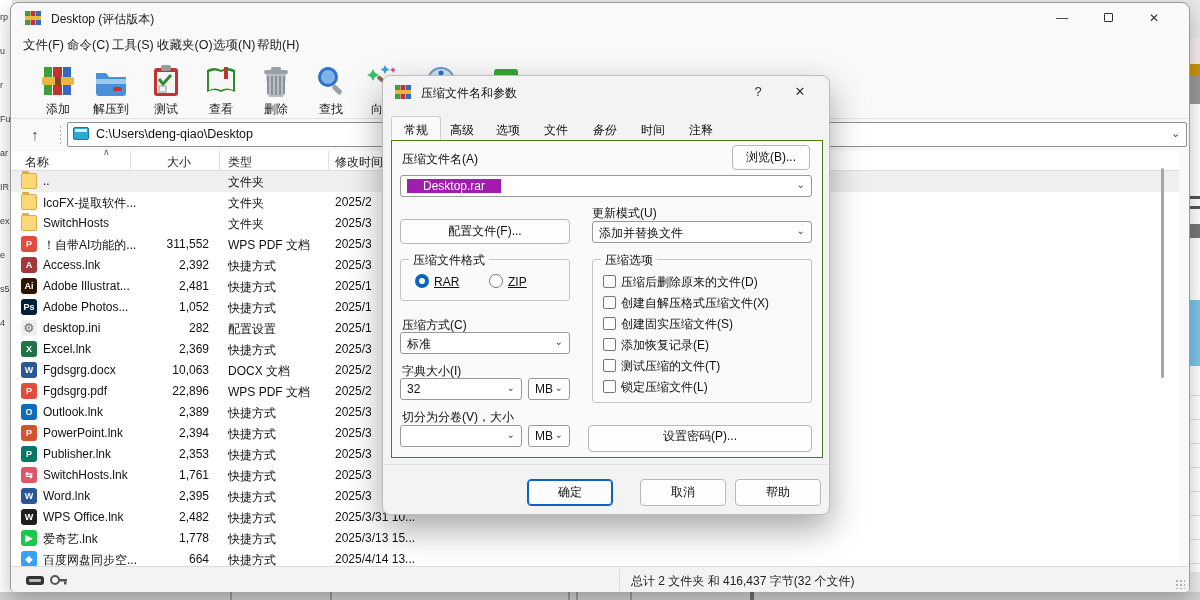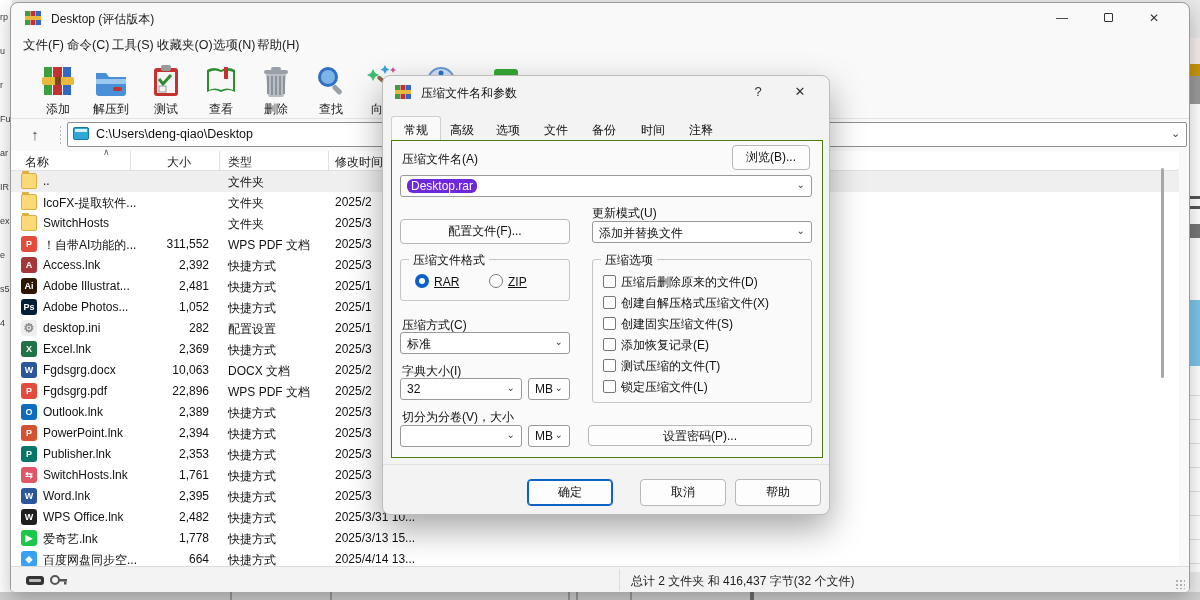--- a/index.html
+++ b/index.html
@@ -97,21 +97,21 @@
   #tab-page { left:8px; top:64px; width:432px; height:318px; background:#fafafa;
               border:1px solid #4d7c0f; }
 
   .dlg-label { position:absolute; font-size:12px; color:#111; }
   .btn { position:absolute; background:#fdfdfd; border:1px solid #b8b8b8; border-radius:4px;
          font-size:12px; color:#111; text-align:center; }
   .combo { position:absolute; background:#fff; border:1px solid #999; border-radius:3px;
            font-size:12px; color:#111; }
   .combo .cval { position:absolute; left:6px; top:3px; white-space:nowrap; }
   .combo .chev { position:absolute; right:6px; top:3px; font-size:10px; color:#444; }
-  .sel-text { background:#6d28d9; color:#fff; padding:0 4px;border-radius:6px; }
+  .sel-text { background:#a21caf; color:#fff; padding:0 16px; }
 
   .groupbox { position:absolute; border:1px solid #c6c6c6; border-radius:3px; }
   .legend { position:absolute; top:-8px; left:8px; background:#fafafa; padding:0 4px; font-size:12px; }
 
   .radio { position:absolute; width:14px; height:14px; border:1px solid #777; border-radius:50%; background:#fff; }
   .radio.checked { border:4px solid #0b61c4; }
   .chk-row { position:absolute; left:10px; font-size:12px; color:#111; }
   .chk-box { display:inline-block; width:13px; height:13px; border:1px solid #767676; border-radius:2px;
              background:#fff; vertical-align:-2px; margin-right:5px; }
 
@@ -440,21 +440,21 @@
     <span id="dlg-title" class="abs">压缩文件名和参数</span>
     <div id="dlg-help" class="abs">?</div>
     <div id="dlg-close" class="abs">✕</div>
   </div>
 
   <div id="dlg-tabs" class="abs">
       <div class="tab selected" style="left: 0px;">常规</div>
       <div class="tab" style="left: 46px;">高级</div>
       <div class="tab" style="left: 92px;">选项</div>
       <div class="tab" style="left: 140px;">文件</div>
-      <div class="tab" style="left: 188px;">备份</div>
+      <div class="tab" style="left: 188px; font-style: italic;">备份</div>
       <div class="tab" style="left: 237px;">时间</div>
       <div class="tab" style="left: 285px;">注释</div>
     </div>
   <div id="tab-page" class="abs">
 
     <span class="dlg-label" style="left:10px;top:10px;">压缩文件名(A)</span>
     <div class="btn" style="left:340px;top:4px;width:78px;height:25px;line-height:23px;">浏览(B)...</div>
     <div class="combo" style="left:8px;top:34px;width:412px;height:22px;">
       <span class="cval"><span class="sel-text">Desktop.rar</span></span>
       <span class="chev">⌄</span>
@@ -504,20 +504,20 @@
 
     <span class="dlg-label" style="left:10px;top:268px;">切分为分卷(V)，大小</span>
     <div class="combo" style="left:8px;top:284px;width:122px;height:22px;">
       <span class="cval"></span>
       <span class="chev">⌄</span>
     </div>
     <div class="combo" style="left:136px;top:284px;width:42px;height:22px;">
       <span class="cval">MB</span>
       <span class="chev">⌄</span>
     </div>
-    <div class="btn" style="left:196px;top:284px;width:224px;height:21px;line-height:21px;">设置密码(P)...</div>
+    <div class="btn" style="left:196px;top:284px;width:224px;height:27px;line-height:21px;">设置密码(P)...</div>
   </div>
 
   <div id="dlg-footer-sep" class="abs"></div>
   <div class="dlg-btn btn default" style="left:144px;">确定</div>
   <div class="dlg-btn btn" style="left:257px;">取消</div>
   <div class="dlg-btn btn" style="left:352px;">帮助</div>
 </div>
 
 </body></html>

